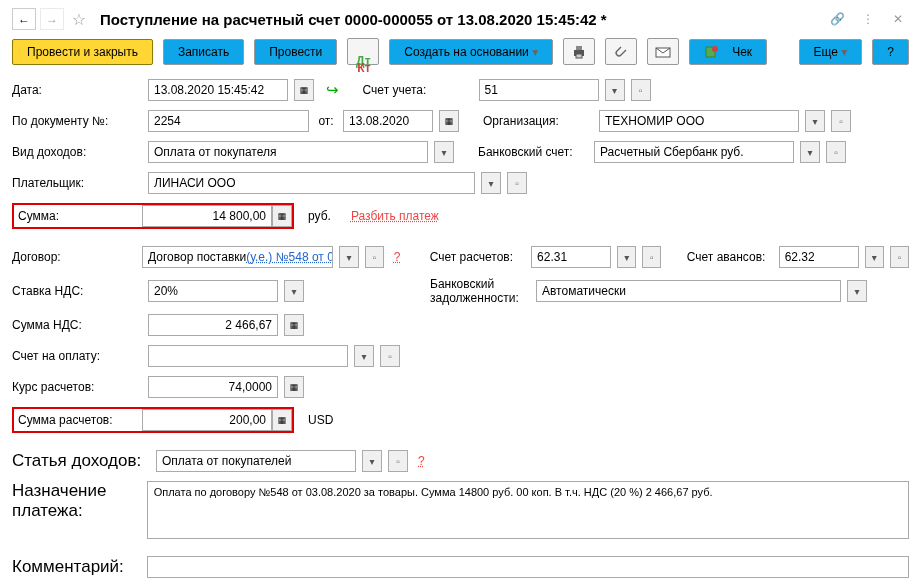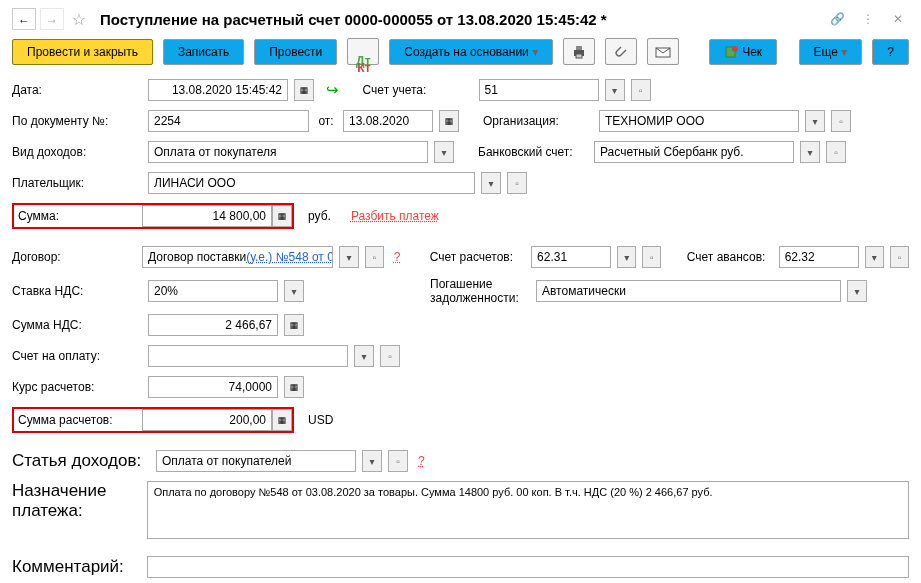--- a/index.html
+++ b/index.html
@@ -78,37 +78,37 @@
     <svg width="14" height="14" viewBox="0 0 14 14">
         <path d="M7 2 L3 6 Q1 8 3 10 Q5 12 7 10 L12 5" stroke="#666" fill="none" stroke-width="1.4"></path>
       </svg>
   </button>
   <button class="btn-icon-only">
     <svg width="16" height="14" viewBox="0 0 16 14">
         <rect x="1" y="3" width="14" height="9" fill="#fff" stroke="#555"></rect>
         <path d="M1 3 L8 8 L15 3" stroke="#555" fill="none"></path>
       </svg>
   </button>
-  <button class="btn" style="display:flex;align-items:center;gap:2px;margin-left:20px;">
+  <button class="btn" style="display:flex;align-items:center;gap:12px;">
     <svg width="16" height="14" viewBox="0 0 16 14">
         <rect x="2" y="2" width="9" height="10" fill="#5a5" stroke="#383"></rect>
         <circle cx="11" cy="4" r="3" fill="#c44"></circle>
       </svg>
     <span>Чек</span>
   </button>
   <div class="toolbar-spacer"></div>
   <button class="btn dropdown">Еще</button>
   <button class="btn">?</button>
 </div>
 
 <div class="cols">
   <div class="col1">
     <div class="form-row">
       <div class="label">Дата:</div>
-      <input class="input" style="width: 140px; text-align: right;" value="13.08.2020 15:45:42">
+      <input class="input" style="width: 140px;" value="13.08.2020 15:45:42">
       <div class="calc-btn">▦</div>
       <div class="green-arrow">↪</div>
     </div>
   </div>
   <div class="col2">
     <div class="form-row">
       <div class="label" style="width:110px">Счет учета:</div>
       <input class="input" style="width: 120px;" value="51">
       <div class="select-btn">▾</div>
       <div class="popup-btn">▫</div>
@@ -192,21 +192,21 @@
   <input class="input" style="width: 80px;" value="62.32">
   <div class="select-btn">▾</div>
   <div class="popup-btn">▫</div>
 </div>
 
 <div class="form-row">
   <div class="label">Ставка НДС:</div>
   <input class="input" style="width: 130px;" value="20%">
   <div class="select-btn">▾</div>
   <div style="width:114px"></div>
-  <div style="width:100px">Погашение задолженности:</div>
+  <div style="width:100px">Банковский задолженности:</div>
   <input class="input" style="width: 305px;" value="Автоматически">
   <div class="select-btn">▾</div>
 </div>
 
 <div class="form-row">
   <div class="label">Сумма НДС:</div>
   <input class="input right" style="width: 130px;" value="2 466,67">
   <div class="calc-btn">▦</div>
 </div>
 

